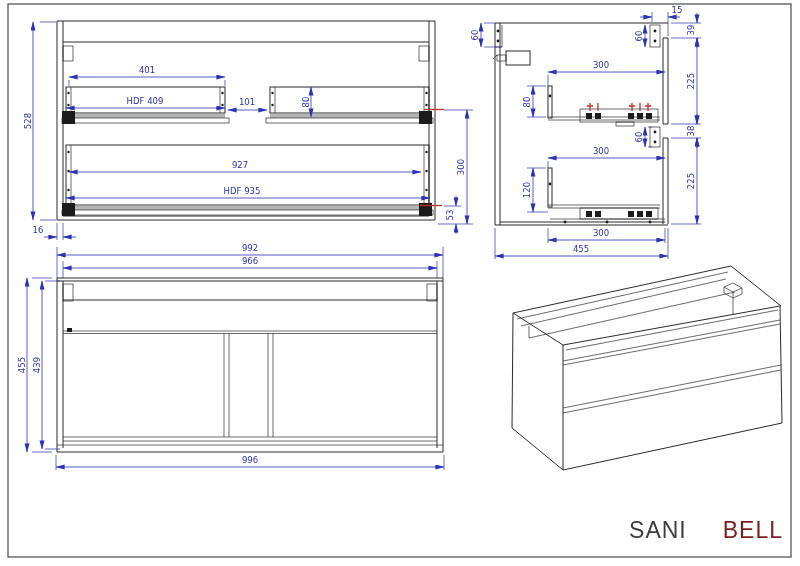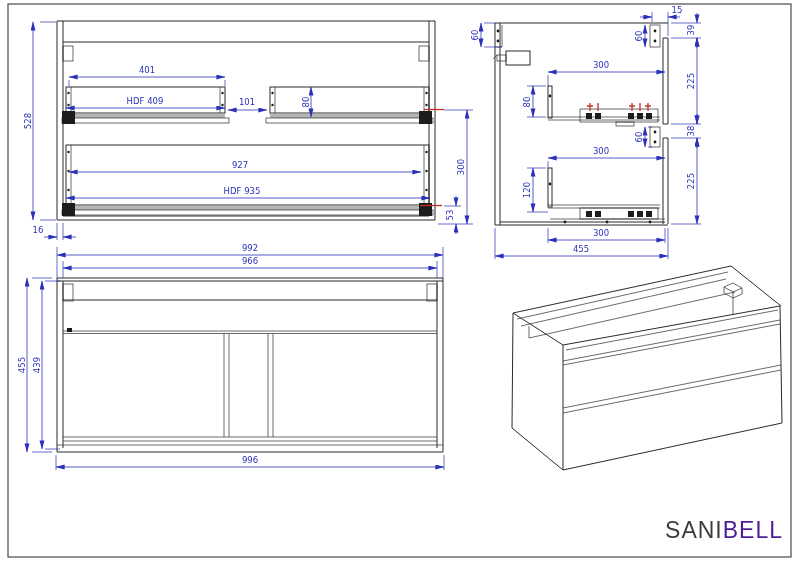--- a/index.html
+++ b/index.html
@@ -12,21 +12,21 @@
   .kf{fill:#1c1c1c;stroke:none;}
   .x{stroke:#2a32b8;stroke-width:.7;fill:none;}
   .d{stroke:#2a32b8;stroke-width:.8;fill:none;marker-start:url(#arr);marker-end:url(#arr);}
   .h{stroke:#2a32b8;stroke-width:.8;fill:none;marker-end:url(#arr);}
   .r{stroke:#c23128;stroke-width:1.3;fill:none;}
   .t{font:8.5px "DejaVu Sans",sans-serif;fill:#2a32b8;}
   .frame{stroke:#4a4a4a;stroke-width:1.2;fill:none;}
   
   .logo{position:absolute;top:517px;right:17px;font-family:"Liberation Sans",sans-serif;
         font-size:23px;letter-spacing:1px;color:#3d3d3d;}
-  .logo .l2{color:#4c1d95;}
+  .logo .l2{color:#7f1d1d;margin-left:36px;}
 </style>
 </head>
 <body>
 
 <div class="sheet">
 <svg width="800" height="566" viewBox="0 0 800 566">
   <defs>
     <marker id="arr" markerWidth="10" markerHeight="7" refX="8.6" refY="2.5" orient="auto-start-reverse" markerUnits="userSpaceOnUse">
       <path d="M0,0 L9,2.5 L0,5 Z" fill="#2a32b8"></path>
     </marker>

